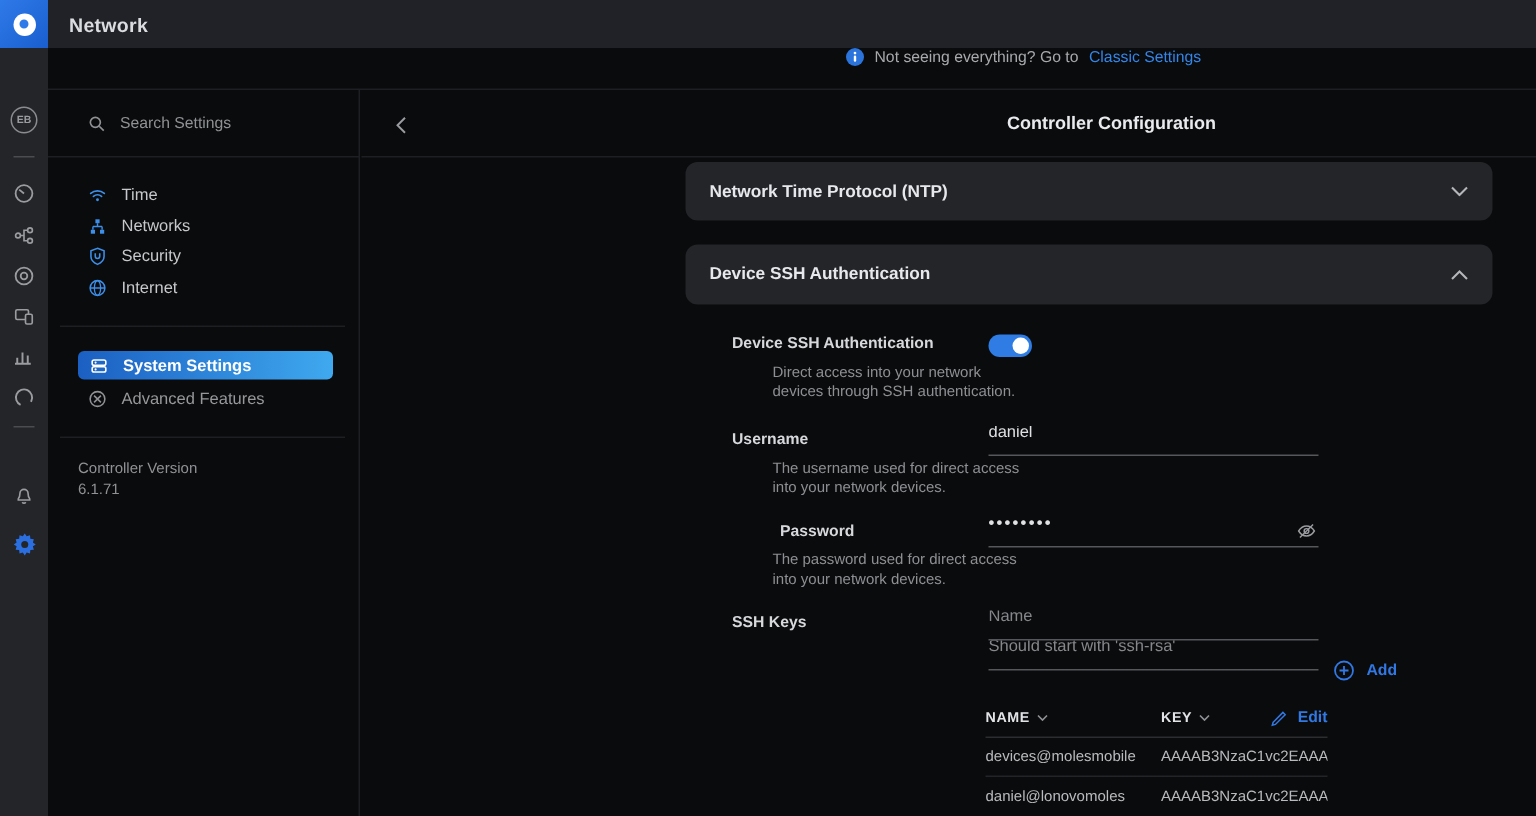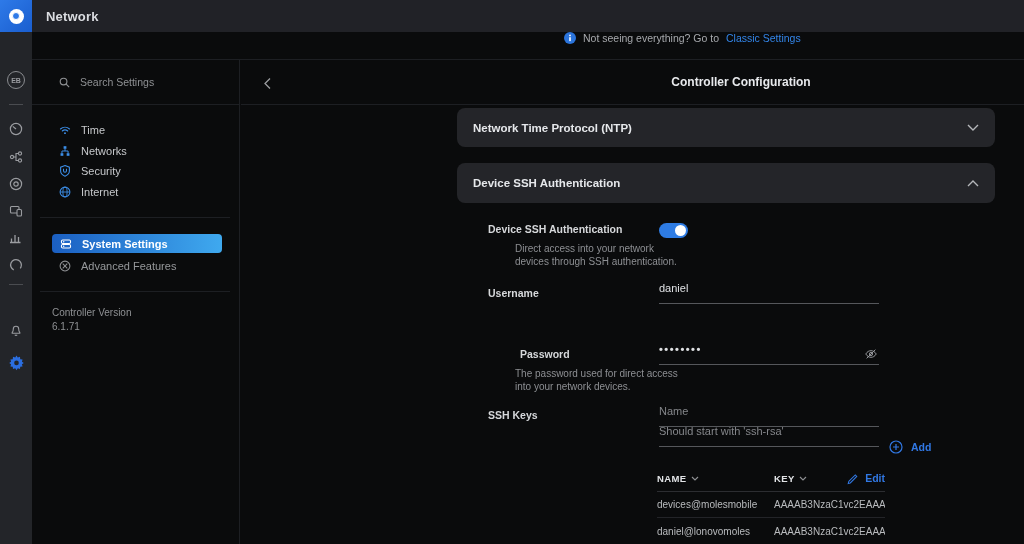--- a/index.html
+++ b/index.html
@@ -257,20 +257,21 @@
       </span>
     </div>
 
     <div class="form-label" style="left:247px; top:163px;">Device SSH Authentication</div>
     <div class="form-desc" style="left:247px; top:182px; width:172px;">Direct access into your network devices through SSH authentication.</div>
     <div class="toggle" style="left:418px; top:163px;">
       <div class="toggle-knob"></div>
     </div>
 
     <div class="form-label" style="left:247px; top:227px;">Username</div>
+    <div class="form-desc" style="left:247px; top:246px; width:172px;">The username used for direct access into your network devices.</div>
     <input class="ufield" style="left: 418px; top: 224px;" type="text" value="daniel">
 
     <div class="form-label" style="left:247px; top:288px;padding-left:32px;">Password</div>
     <div class="form-desc" style="left:247px; top:307px; width:172px;">The password used for direct access into your network devices.</div>
     <input class="ufield pw" style="left: 418px; top: 285px;" type="text" value="••••••••">
     <span class="eye-btn" style="left:623px; top:287px;">
       <svg width="14" height="14" viewBox="0 0 16 16">
           <path d="M2 8 C3.8 5.2 5.9 4.2 8 4.2 s4.2 1 6 3.8 c-1.8 2.8-3.9 3.8-6 3.8 S3.8 10.8 2 8 Z" fill="none" stroke="#9a9ca0" stroke-width="1.1"></path>
           <circle cx="8" cy="8" r="1.8" fill="none" stroke="#9a9ca0" stroke-width="1.1"></circle>
           <path d="M3 13 L13 3" stroke="#9a9ca0" stroke-width="1.1"></path>

